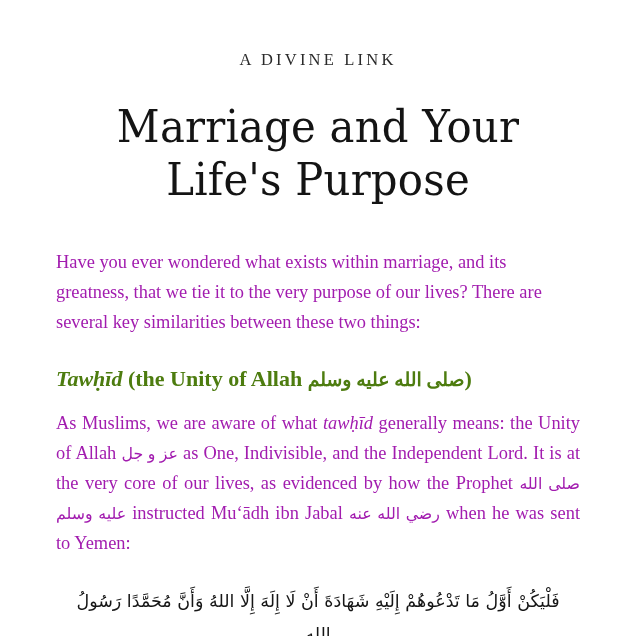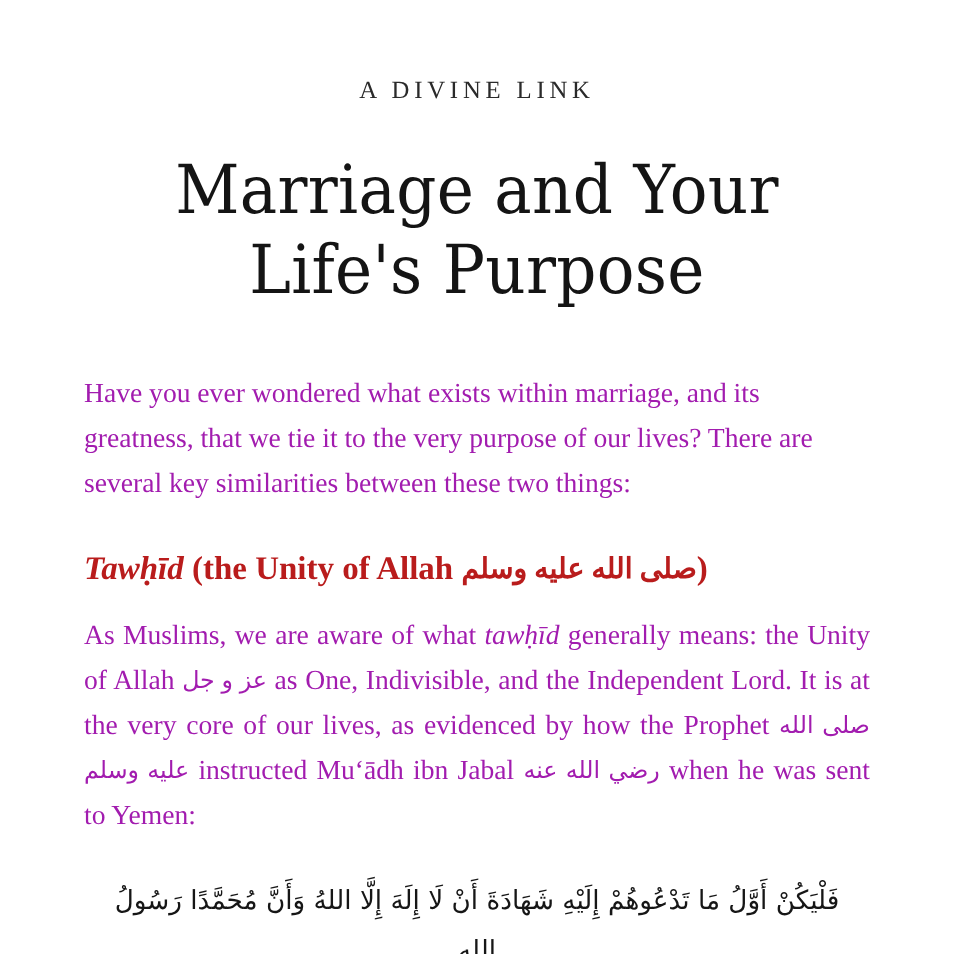--- a/index.html
+++ b/index.html
@@ -58,21 +58,21 @@
     text-align: justify;
     text-justify: inter-word;
   }
   p.para.first {
     text-align: left;
   }
   .subhead {
     font-family: "Liberation Serif", serif;
     font-size: 22px;
     line-height: 1.35;
-    color: #b91c1c;
+    color: #4d7c0f;
     margin: 26px 0 16px 0;
   }
   .subhead .it {
     font-style: italic;
   }
   .glyph {
     font-size: 0.86em;
     vertical-align: 0.02em;
     letter-spacing: 0;
   }

